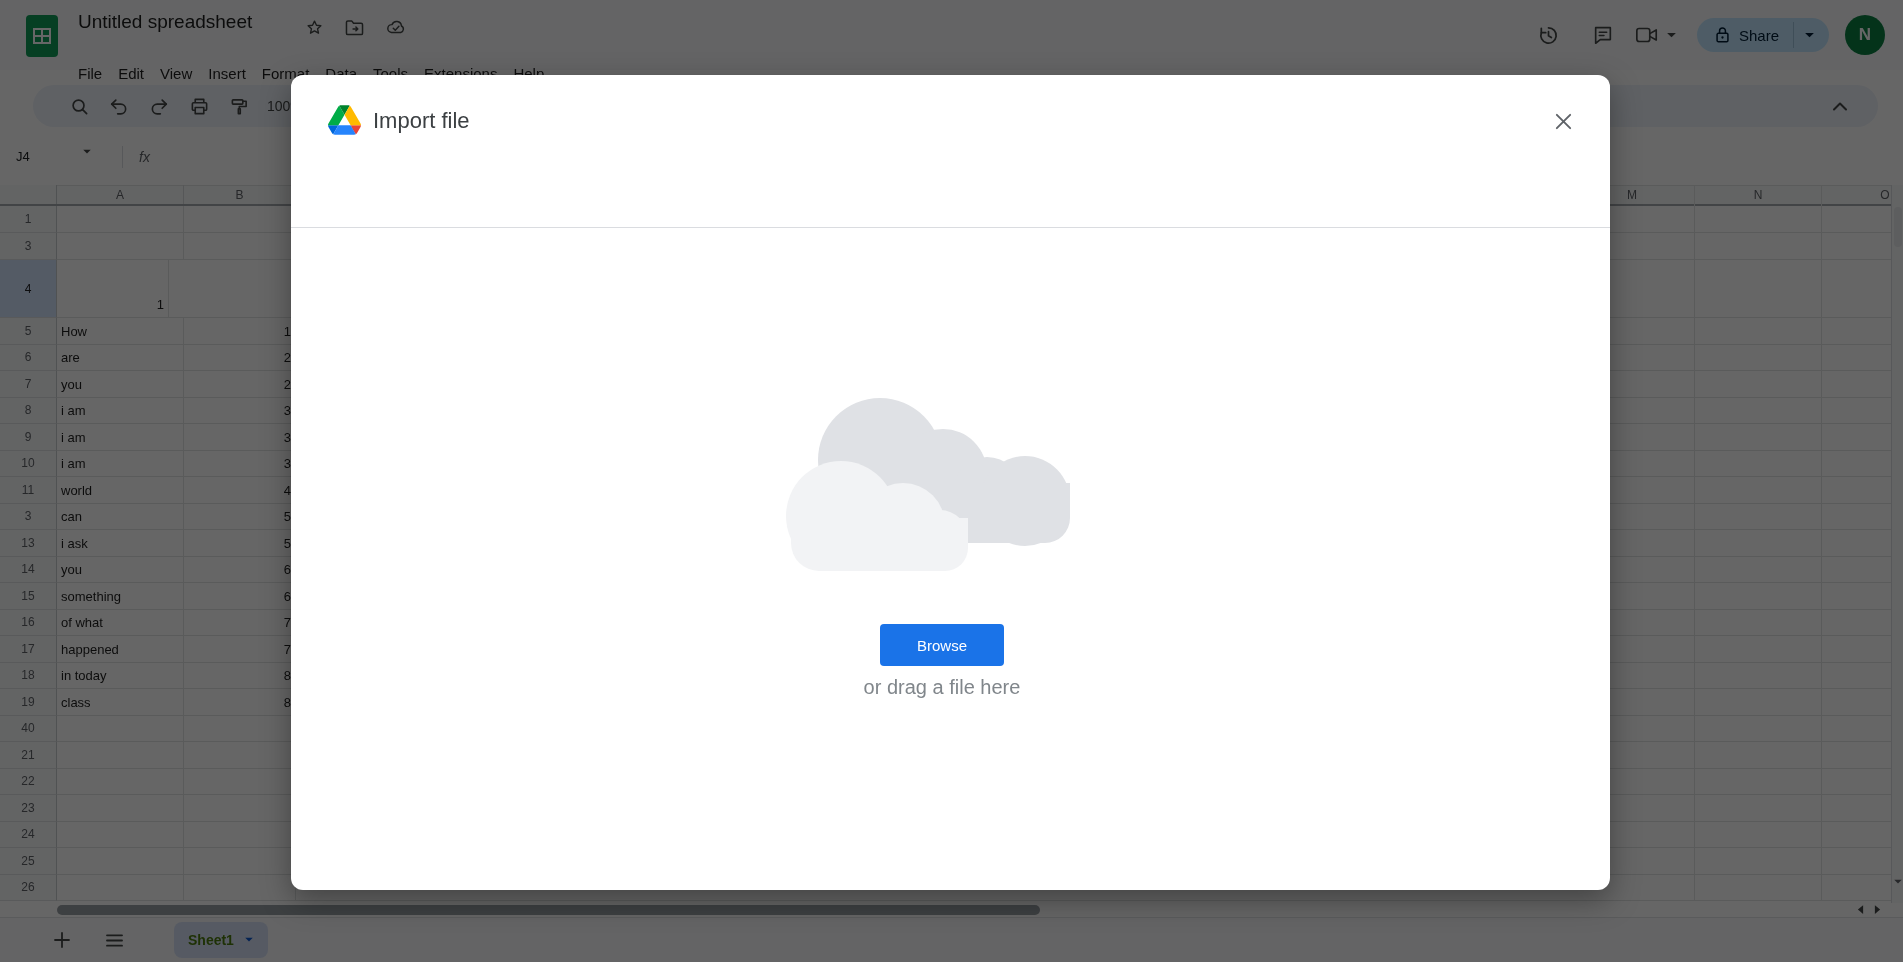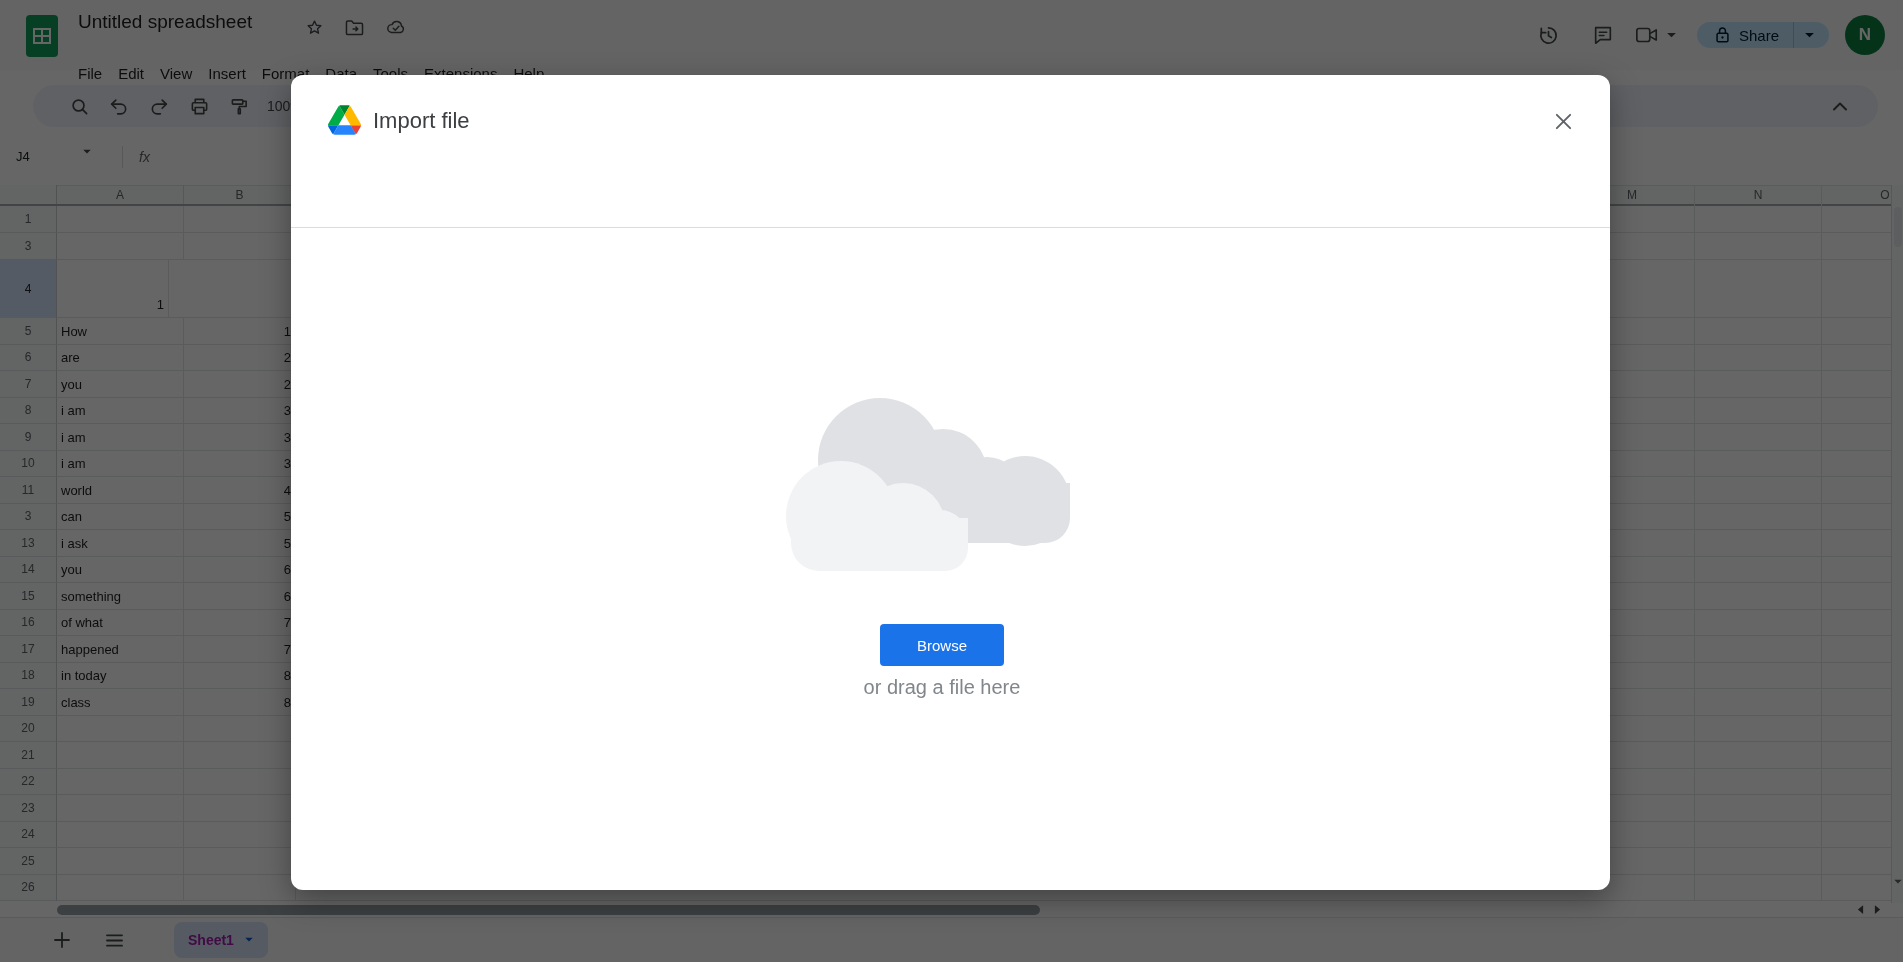--- a/index.html
+++ b/index.html
@@ -14,21 +14,21 @@
       border:2px solid #fff; }
   .sheets-logo .tbl::before { content:""; position:absolute; left:0; top:5px; width:14px; height:2px; background:#fff; }
   .sheets-logo .tbl::after { content:""; position:absolute; left:6px; top:0; width:2px; height:12px; background:#fff; }
   .doc-title { position:absolute; left:78px; top:11px; font-size:19px; color:#1f1f1f; }
   .title-icons { position:absolute; left:306px; top:19px; display:flex; gap:22px; color:#444746; }
   .menubar { position:absolute; left:70px; top:38px; display:flex; }
   .menu-item { font-size:15px; color:#1f1f1f; padding:4px 8px; border-radius:6px; cursor:default;margin-top:23px; }
   .top-right { position:absolute; right:18px; top:0; height:70px; display:flex; align-items:center; gap:10px; }
   .tr-icon { width:44px; height:44px; display:flex; align-items:center; justify-content:center; color:#444746; }
   .meet-group { display:flex; align-items:center; color:#444746; }
-  .share-pill { margin-left:10px; height:26px; background:#c2e7ff; border-radius:19px; display:flex; align-items:center; color:#001d35; }
+  .share-pill { margin-left:10px; height:34px; background:#c2e7ff; border-radius:19px; display:flex; align-items:center; color:#001d35; }
   .share-main { display:flex; align-items:center; gap:9px; padding:0 14px 0 18px; font-size:15px; font-weight:500;}
   .share-sep { width:1px; height:26px; background:rgba(0,29,53,.18); }
   .share-caret { padding:0 14px 0 10px; display:flex; align-items:center;}
   .avatar { width:40px; height:40px; margin-left:6px; border-radius:50%; background:#0b8043; color:#fff;
       font-size:17px; font-weight:bold; display:flex; align-items:center; justify-content:center; }
 
   
   .toolbar { position:absolute; left:33px; top:85px; width:1845px; height:42px; background:#edf2fa; border-radius:21px;
       display:flex; align-items:center; color:#444746; }
   .tb-btn { width:40px; height:36px; display:flex; align-items:center; justify-content:center; }
@@ -69,21 +69,21 @@
   .hscroll { position:absolute; left:0; top:903px; width:1903px; height:14px; background:#fff; }
   .hthumb { position:absolute; left:57px; top:2px; width:983px; height:10px; border-radius:5px; background:#9aa0a6; }
   .harrows { position:absolute; right:22px; top:1px; display:flex; gap:10px; color:#444746; }
 
   
   .sheetbar { position:absolute; left:0; top:917px; width:1903px; height:45px; background:#f9fbfd; border-top:1px solid #e1e3e7;
       display:flex; align-items:center; }
   .sb-btn { width:40px; height:40px; display:flex; align-items:center; justify-content:center; color:#444746; }
   .sb-add { margin-left:42px; }
   .sheet-tab { margin-left:40px; height:36px; background:#d8e2f7; border-radius:8px; display:flex; align-items:center;
-      padding:0 14px; gap:10px; color:#a21caf; font-size:14px; font-weight:bold; }
+      padding:0 14px; gap:10px; color:#4d7c0f; font-size:14px; font-weight:bold; }
 
   
   .overlay { position:absolute; inset:0; background:rgba(0,0,0,0.6); z-index:40; }
   .dialog { position:absolute; left:291px; top:75px; width:1319px; height:815px; background:#fff; border-radius:12px; z-index:50;
       box-shadow:0 10px 30px rgba(0,0,0,.35); }
   .dlg-logo { position:absolute; left:37px; top:30px; }
   .dlg-title { position:absolute; left:82px; top:33px; font-size:22px; color:#3c4043; }
   .dlg-close { position:absolute; left:1254px; top:28px; width:36px; height:36px; display:flex; align-items:center; justify-content:center; color:#5f6368; }
   .dlg-tabs { position:absolute; left:16px; top:119px; height:34px; display:flex; gap:12px; }
   .dlg-tab { position:relative; display:flex; align-items:center; padding:0 17px; font-size:15px; font-weight:500; color:#5f6368; border-radius:8px 8px 0 0; }
@@ -353,21 +353,21 @@
           <div class="cell cell-b">8</div>
           <div class="row-fill"></div>
         </div>
         <div class="grid-row" style="height: 26.5px;">
           <div class="row-head">19</div>
           <div class="cell cell-a">class</div>
           <div class="cell cell-b">8</div>
           <div class="row-fill"></div>
         </div>
         <div class="grid-row" style="height: 26.5px;">
-          <div class="row-head">20</div>
+          <div class="row-head">40</div>
           <div class="cell cell-a"></div>
           <div class="cell cell-b"></div>
           <div class="row-fill"></div>
         </div>
         <div class="grid-row" style="height: 26.5px;">
           <div class="row-head">21</div>
           <div class="cell cell-a"></div>
           <div class="cell cell-b"></div>
           <div class="row-fill"></div>
         </div>

